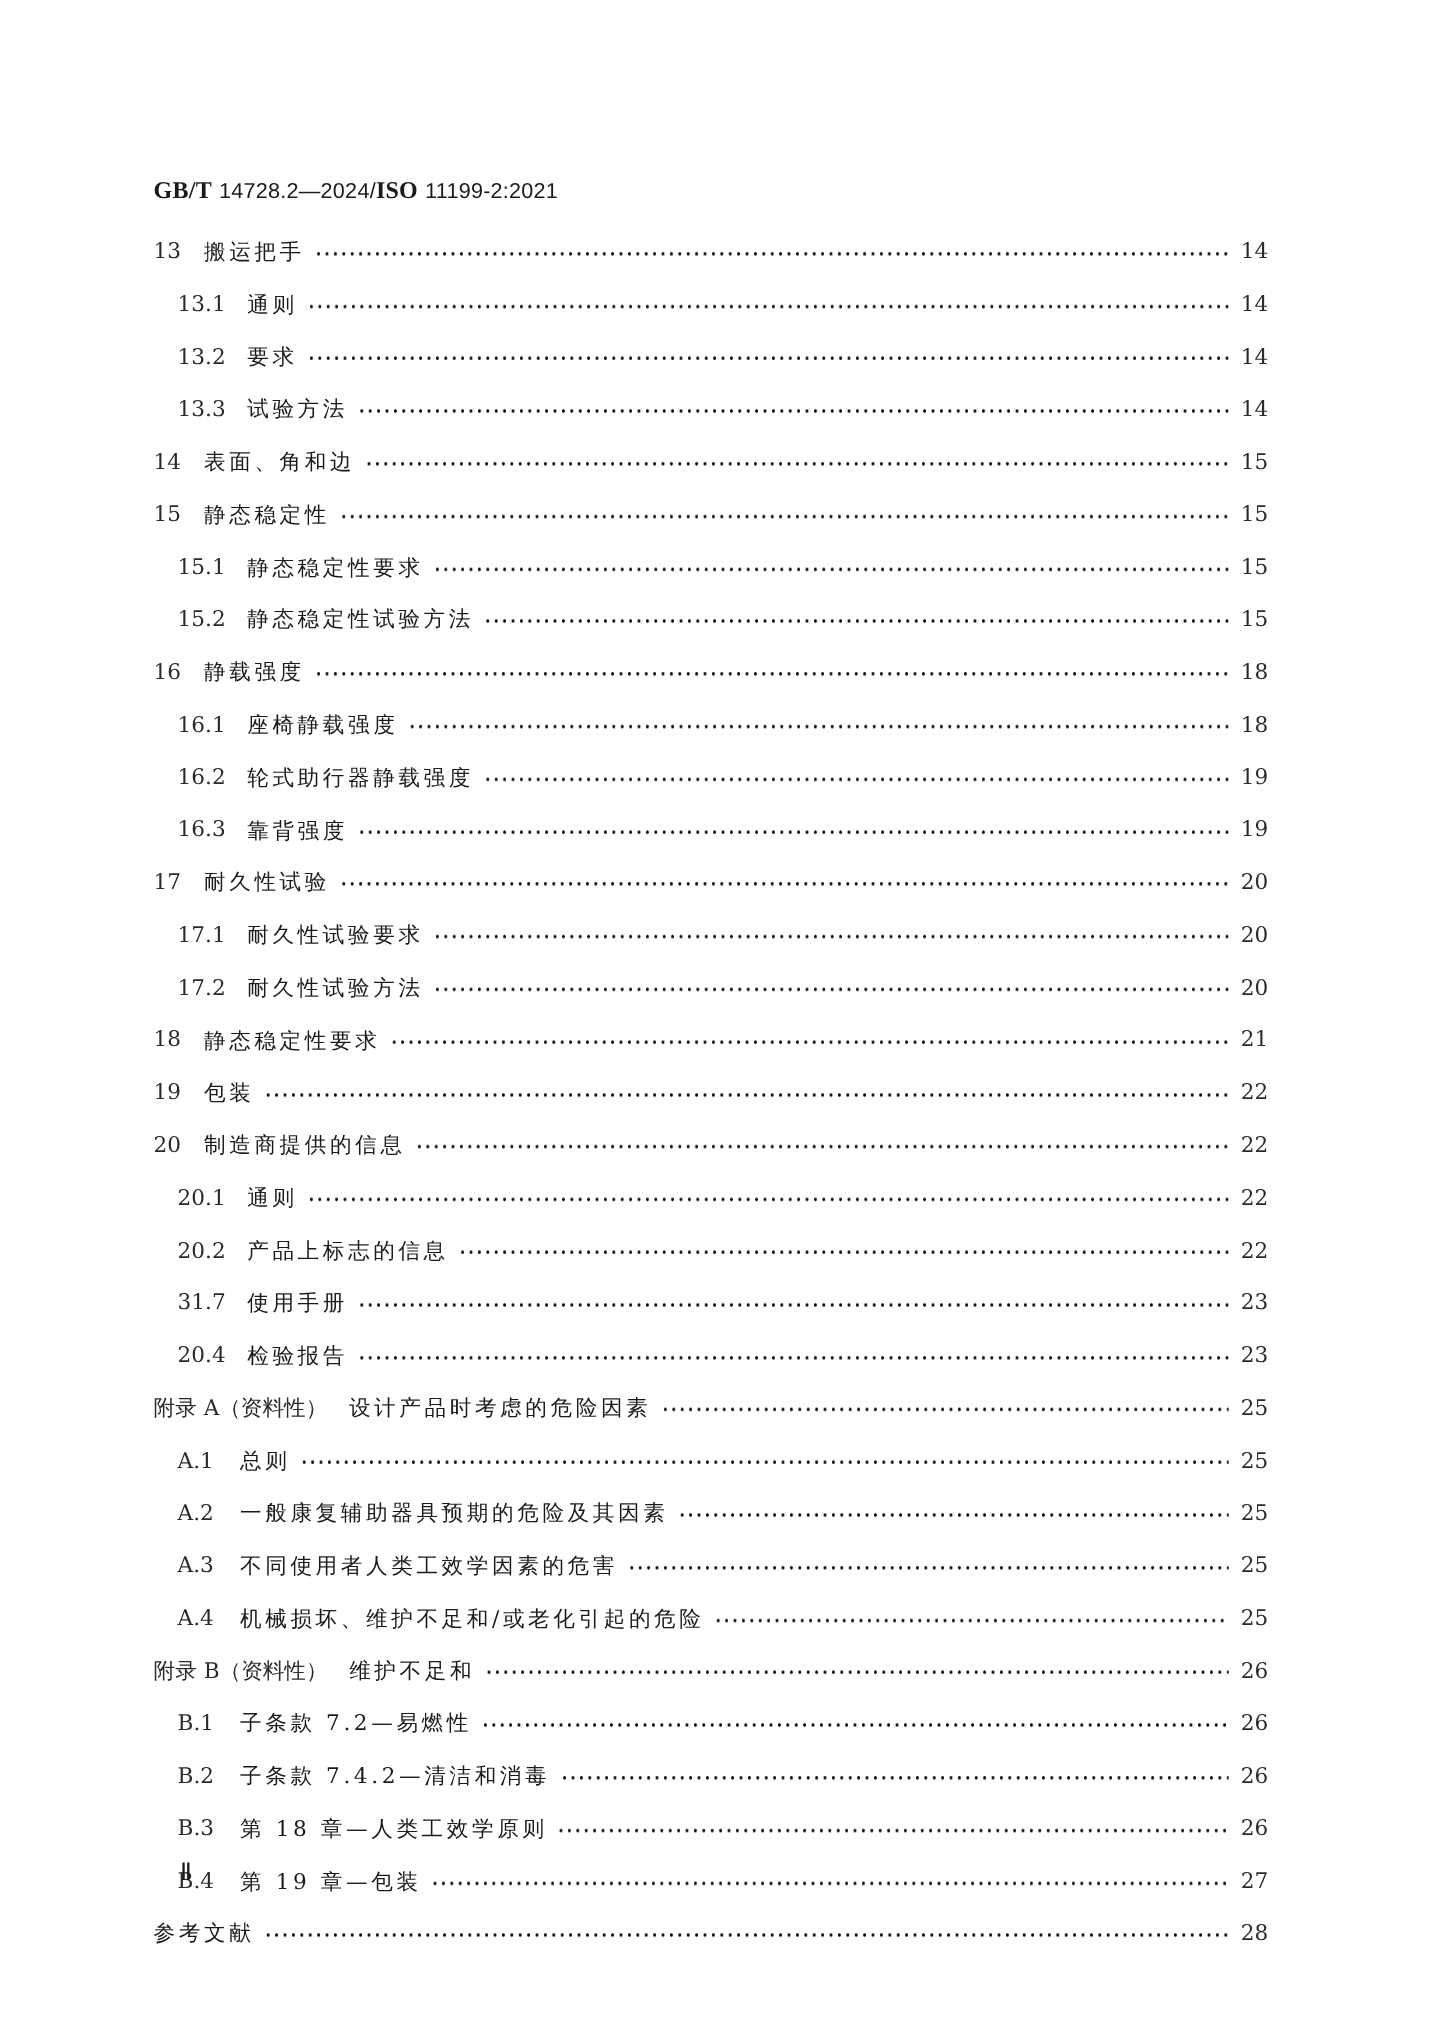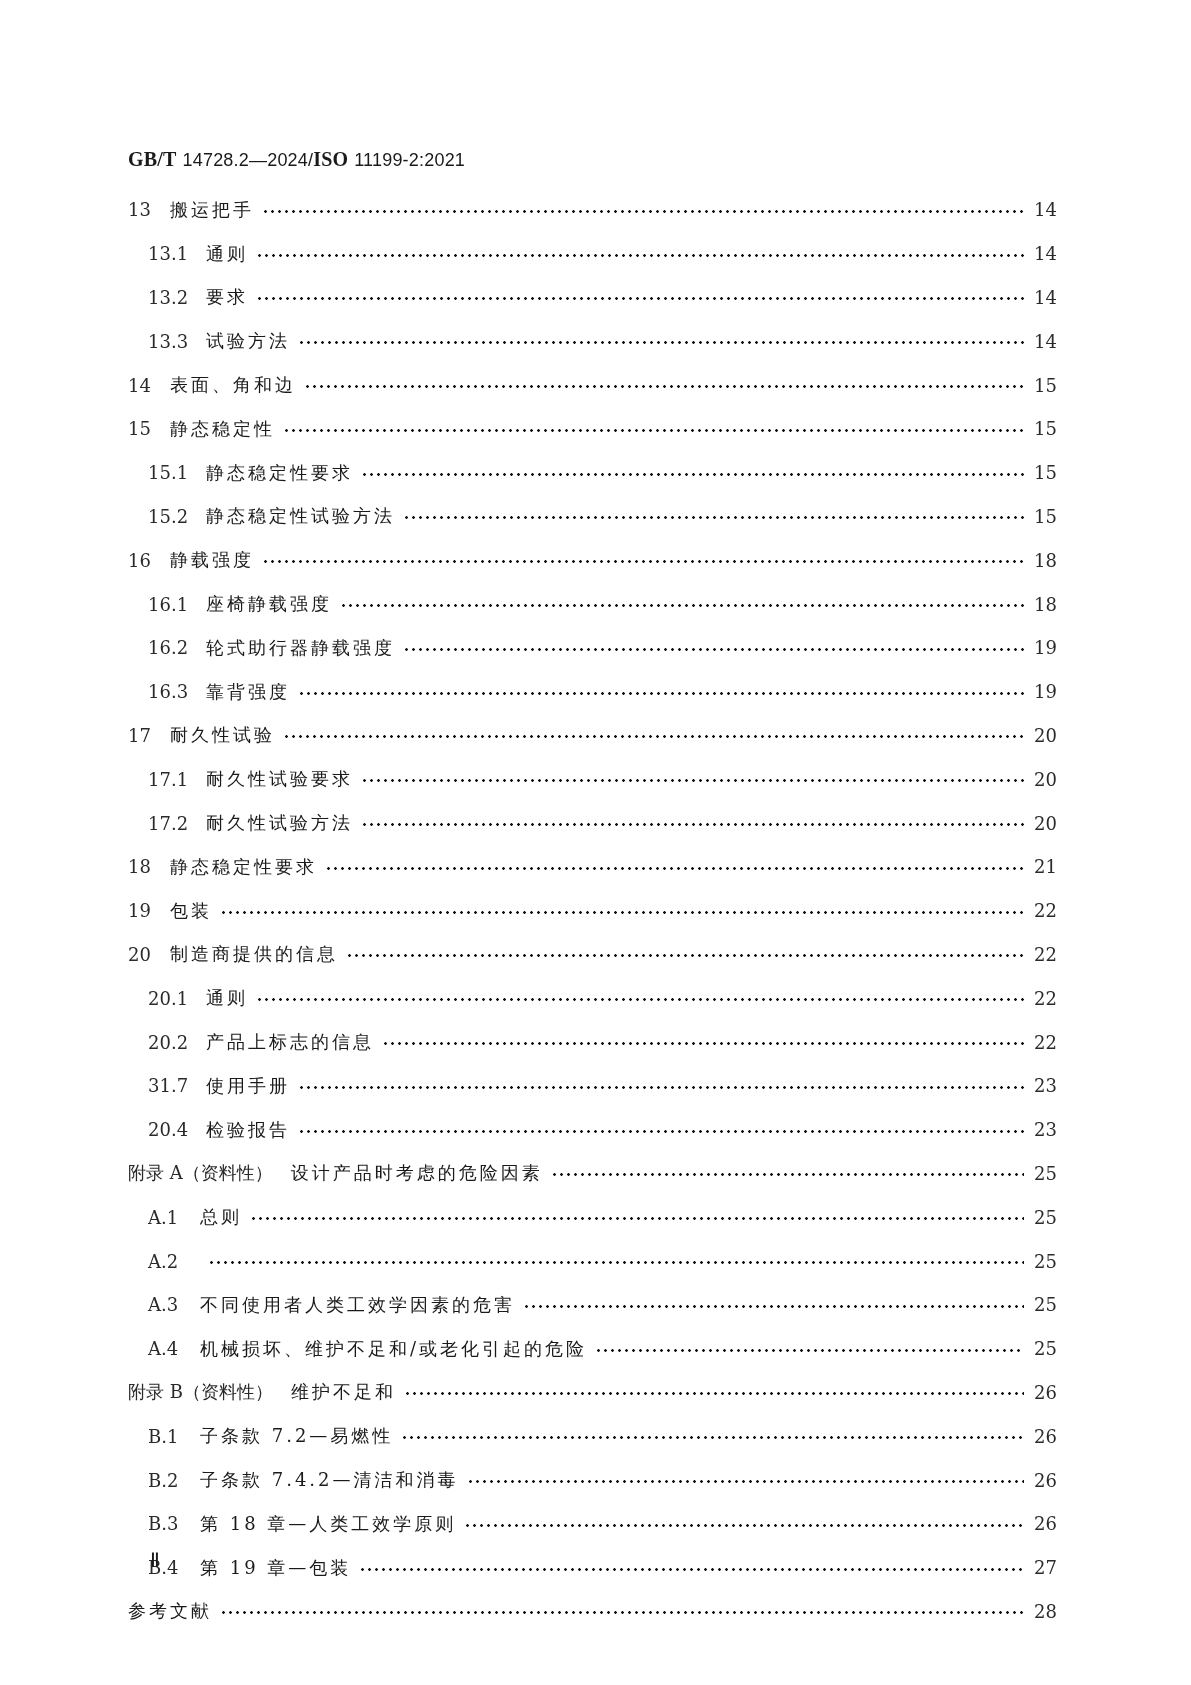--- a/index.html
+++ b/index.html
@@ -173,20 +173,21 @@
       <span class="page">25</span>
     </div>
     <div class="row l2 sub-letter">
       <span class="num">A.1</span>
       <span class="title">总则</span>
       <span class="dots"></span>
       <span class="page">25</span>
     </div>
     <div class="row l2 sub-letter">
       <span class="num">A.2</span>
+      <span class="title">一般康复辅助器具预期的危险及其因素</span>
       <span class="dots"></span>
       <span class="page">25</span>
     </div>
     <div class="row l2 sub-letter">
       <span class="num">A.3</span>
       <span class="title">不同使用者人类工效学因素的危害</span>
       <span class="dots"></span>
       <span class="page">25</span>
     </div>
     <div class="row l2 sub-letter">

